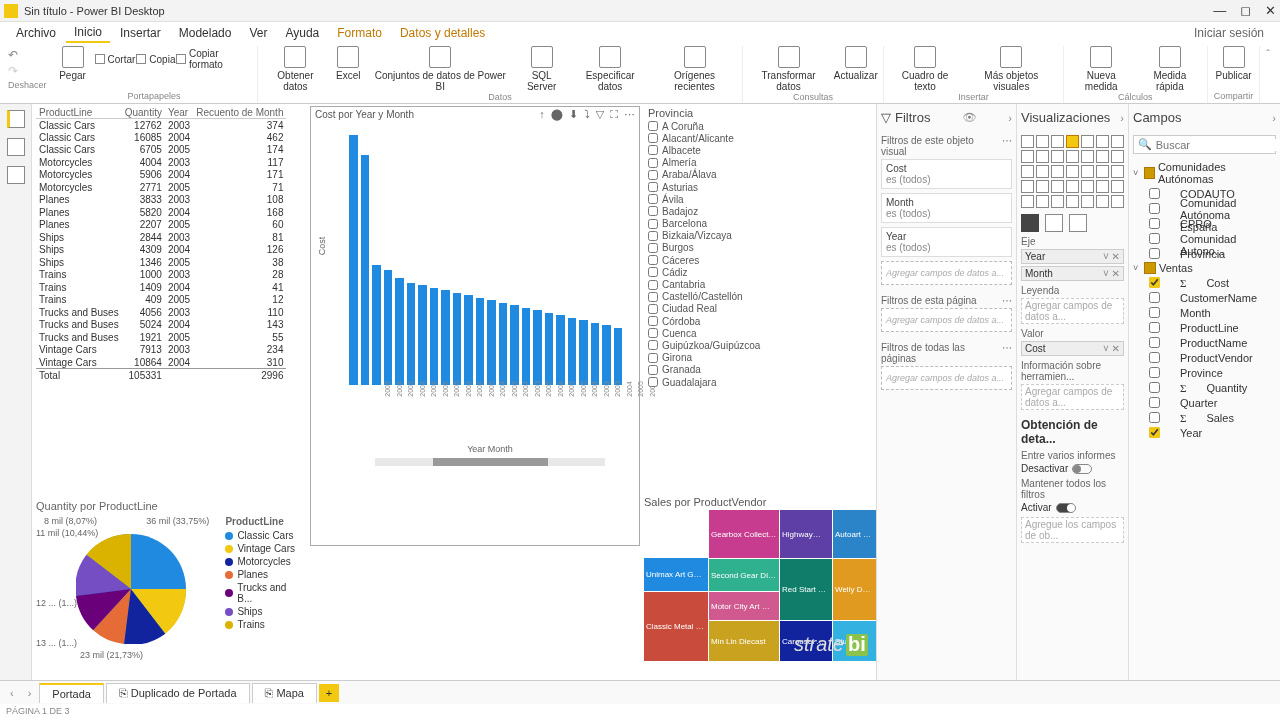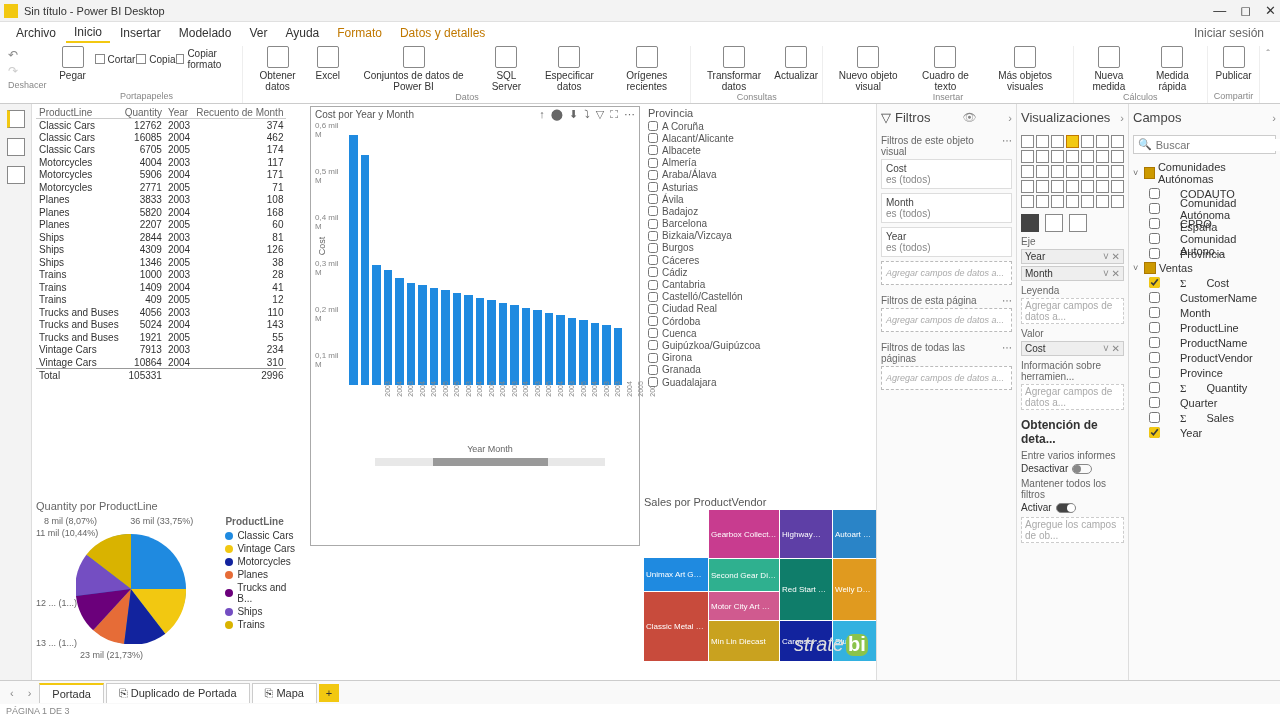--- a/index.html
+++ b/index.html
@@ -99,21 +99,21 @@
 .ffield { display:flex; align-items:center; gap:20px; padding:0 0 0 16px; height:15px;}
 .ffield input{width:11px;height:11px;}
 .ffield input:checked{accent-color:#f2c811;}
 .bottombar { height: 24px; border-top:1px solid #ccc; background:#f9f9f9; display:flex; align-items:center; padding:0 4px; gap:2px;}
 .bottombar .nav{padding:0 6px; color:#888; cursor:pointer;}
 .bottombar .tab{padding:3px 12px; border:1px solid #ccc; background:#fff; font-size:11px; cursor:pointer; border-bottom:none;}
 .bottombar .tab.active{border-top:2px solid #f2c811;}
 .bottombar .addtab{width:20px;height:18px;background:#f2c811;display:flex;align-items:center;justify-content:center;cursor:pointer;}
 .status { height:14px; font-size:9px; color:#888; padding:0 6px; line-height:14px;}
 .logo { position:absolute; right:8px; bottom:24px; font-size:20px; color:#ddd; font-style:italic; display:flex; align-items:center; gap:2px;}
-.logo .lbox{width:22px;height:22px;background:#8bc34a;color:#fff;display:flex;align-items:center;justify-content:center;font-style:normal;font-weight:bold;border-radius:7px;}
+.logo .lbox{width:22px;height:22px;background:#8bc34a;color:#fff;display:flex;align-items:center;justify-content:center;font-style:normal;font-weight:bold;border-radius:2px;}
 svg.pie{width:110px;height:110px;}
 </style>
 </head>
 <body>
 
 <div class="titlebar">
   <div class="icon"></div>
   <div class="title">Sin título - Power BI Desktop</div>
   <div class="winbtns">
     <span>—</span>
@@ -202,24 +202,20 @@
           <div class="ricon"></div>
           <div class="rlabel">Actualizar</div>
         </div>
     </div>
     <div class="rgrplabel">Consultas</div>
   </div>
   <div class="rgroup">
     <div class="ritems">
       <div class="rbtn">
           <div class="ricon"></div>
-          <div class="rlabel">Nuevo objeto visual</div>
-        </div>
-      <div class="rbtn">
-          <div class="ricon"></div>
           <div class="rlabel">Cuadro de texto</div>
         </div>
       <div class="rbtn">
           <div class="ricon"></div>
           <div class="rlabel">Más objetos visuales</div>
         </div>
     </div>
     <div class="rgrplabel">Insertar</div>
   </div>
   <div class="rgroup">
@@ -395,21 +391,21 @@
           </tbody>
         </table>
     </div>
 
     <div class="piewrap">
       <div class="ptitle">Quantity por ProductLine</div>
       <div class="piebody">
         <div class="pielabels">
           <span style="top:0;left:8px">8 mil (8,07%)</span>
           <span style="top:12px;left:0">11 mil (10,44%)</span>
-          <span style="top:0;right:32px">36 mil (33,75%)</span>
+          <span style="top:0;right:16px">36 mil (33,75%)</span>
           <span style="top:82px;left:0">12 ... (1...)</span>
           <span style="top:122px;left:0">13 ... (1...)</span>
           <span style="top:134px;left:44px">23 mil (21,73%)</span>
           <svg class="pie" viewBox="0 0 32 32" style="position:absolute;left:40px;top:18px">
             <circle r="16" cx="16" cy="16" fill="#1f8ae0"></circle>
             <path d="M16 16 L16 0 A16 16 0 0 0 3 6 Z" fill="#d9b300"></path>
             <path d="M16 16 L3 6 A16 16 0 0 0 0 18 Z" fill="#744ec2"></path>
             <path d="M16 16 L0 18 A16 16 0 0 0 5 28 Z" fill="#6b007b"></path>
             <path d="M16 16 L5 28 A16 16 0 0 0 14 32 Z" fill="#e66c37"></path>
             <path d="M16 16 L14 32 A16 16 0 0 0 26 29 Z" fill="#12239e"></path>
@@ -459,28 +455,20 @@
           <span>↑</span>
           <span>⬤</span>
           <span>⬇</span>
           <span>⤵</span>
           <span>▽</span>
           <span>⛶</span>
           <span>⋯</span>
         </div>
       </div>
       <div class="barbody">
-        <div class="yax" id="yax">
-            <span style="top: 0px;">0,6 mil M</span>
-            <span style="top: 46px;">0,5 mil M</span>
-            <span style="top: 92px;">0,4 mil M</span>
-            <span style="top: 138px;">0,3 mil M</span>
-            <span style="top: 184px;">0,2 mil M</span>
-            <span style="top: 230px;">0,1 mil M</span>
-          </div>
         <div style="position:absolute;left:2px;top:120px;transform:rotate(-90deg);font-size:9px;color:#666">Cost</div>
         <div class="bars" id="bars">
             <div class="bar" style="height: 250px;"></div>
             <div class="bar" style="height: 230px;"></div>
             <div class="bar" style="height: 120px;"></div>
             <div class="bar" style="height: 115px;"></div>
             <div class="bar" style="height: 107.5px;"></div>
             <div class="bar" style="height: 102.5px;"></div>
             <div class="bar" style="height: 100px;"></div>
             <div class="bar" style="height: 97.5px;"></div>

